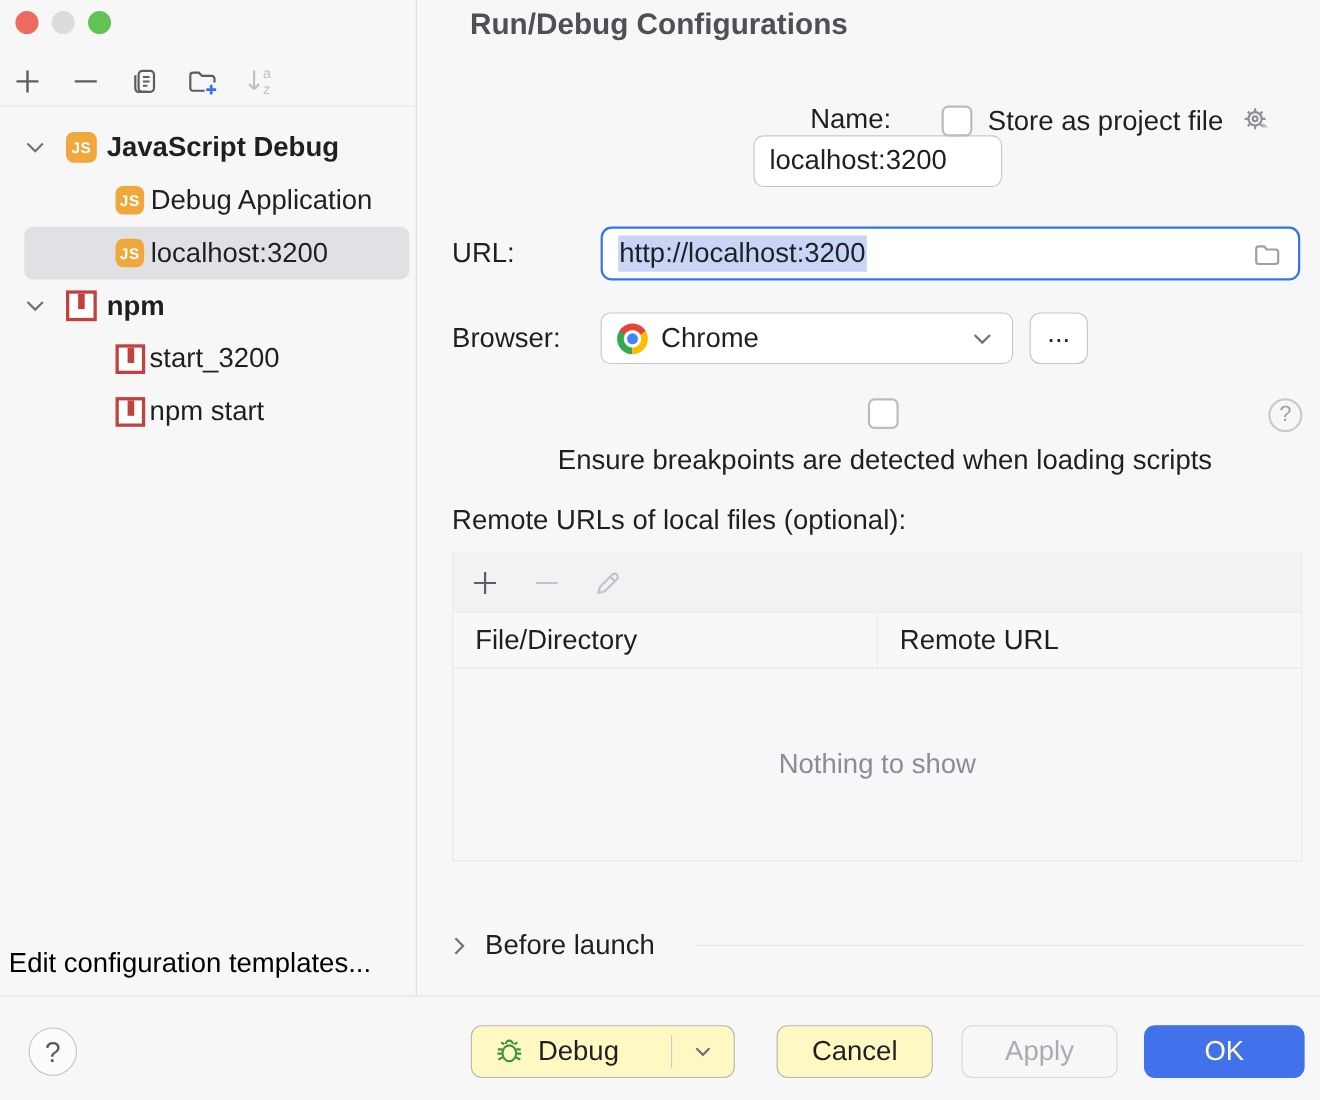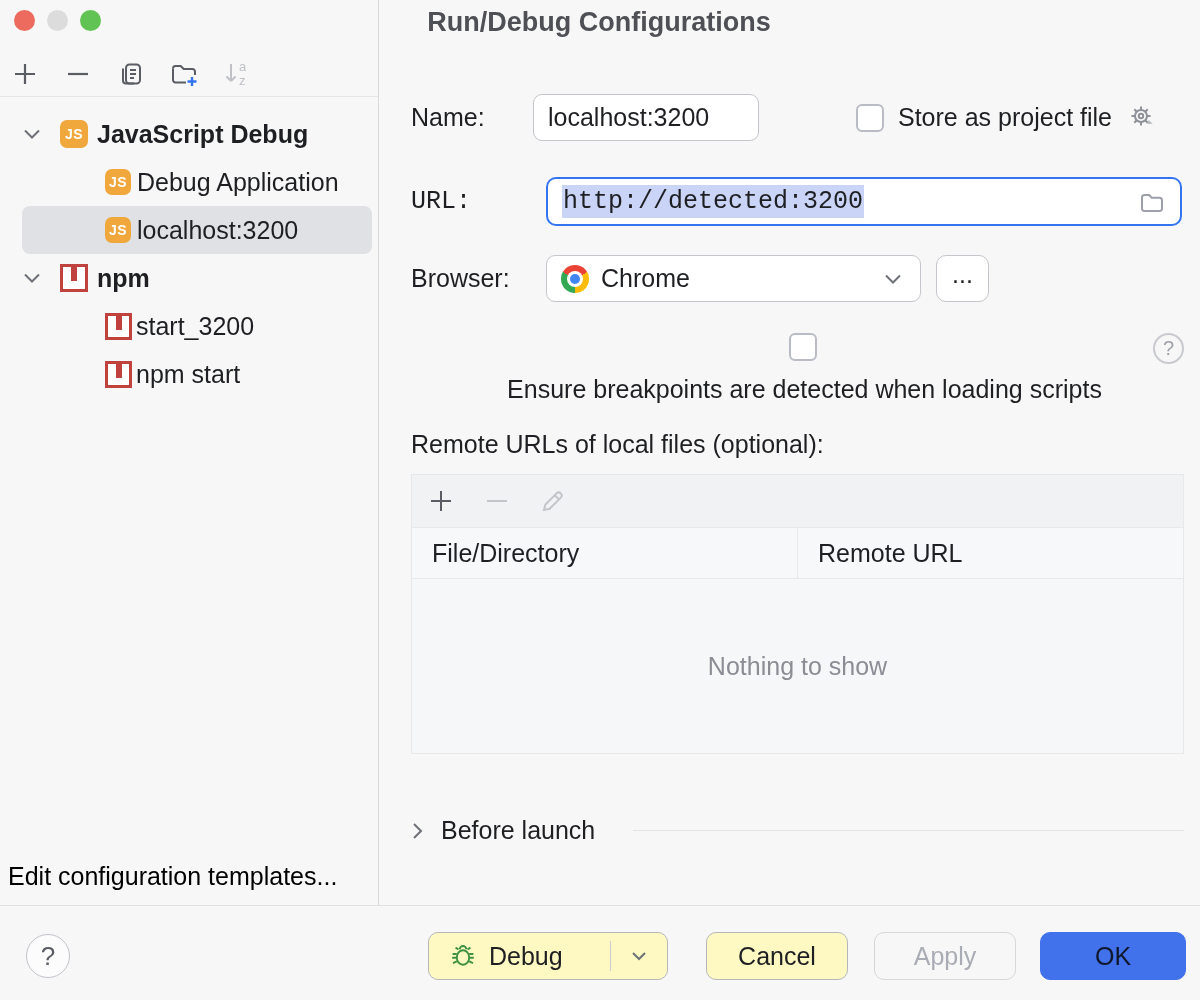--- a/index.html
+++ b/index.html
@@ -40,25 +40,25 @@
   .edit-link { position:absolute; left:8px; bottom:14px; font-size:25px; color:#000000; cursor:pointer; }
 
   
   .main { position:absolute; left:380px; top:44px; right:0; bottom:95px; padding:50px 16px 0 31px; }
   .frow { display:flex; align-items:center; }
   .flabel { font-size:25px; color:#1e1f22; }
   .lab-name { width:122px; } .lab-url, .lab-browser { width:135px; }
   .field { background:#fff; border:1px solid #c4c6cb; border-radius:9px; font-size:25px;
            display:flex; align-items:center; padding:0 14px; color:#1e1f22; }
   .name-field { width:226px; height:47px; }
-  .row-name { margin-bottom:36px; position:relative; }
+  .row-name { margin-bottom:36px; position:relative;flex-direction:column; }
   .store-group { position:absolute; left:445px; display:flex; align-items:center; gap:14px;text-align:right; }
   .checkbox { width:28px; height:28px; background:#fff; border:2px solid #b9bcc4; border-radius:6px; flex:0 0 auto; }
   .store-label { font-size:25px; }
-  .row-url { margin-bottom:29px;font-family:Liberation Mono, monospace; }
+  .row-url { margin-bottom:29px; }
   .url-field { width:636px; height:49px; border:2px solid #3574f0; border-radius:10px;
                justify-content:space-between; }
   .url-field .sel { background:#c9d4f6; padding:2px 1px; }
   .row-browser { margin-bottom:31px; }
   .browser-select { width:375px; height:47px; justify-content:flex-start; gap:12px; position:relative; }
   .browser-select .chev { position:absolute; right:18px; }
   .chrome { width:28px; height:28px; border-radius:50%; position:relative; flex:0 0 auto;
             background:conic-gradient(from 60deg,#fbbc05 0 120deg,#34a853 0 240deg,#ea4335 0 360deg); }
   .chrome .ring { position:absolute; inset:6px; background:#fff; border-radius:50%; }
   .chrome .dot2 { position:absolute; inset:9px; background:#4285f4; border-radius:50%; }
@@ -92,21 +92,21 @@
               margin-left:12px; }
   .spacer { flex:1; }
   .btn { height:48px; border-radius:10px; font-size:25px; display:flex; align-items:center;
          justify-content:center; background:#fef9c3; border:1px solid #b4b6bc; color:#1e1f22; cursor:pointer; }
   .debug-btn { width:240px; justify-content:flex-start; padding-left:20px; position:relative; }
   .debug-btn .dlabel { margin-left:12px; }
   .debug-btn .divider { position:absolute; right:56px; top:8px; bottom:8px; width:1px; background:#c9cbd0; }
   .debug-btn .chev { position:absolute; right:20px; }
   .cancel-btn { width:142px; margin-left:38px; }
   .apply-btn { width:142px; margin-left:26px; background:transparent; border:1px solid #d6d8dc; color:#a9acb4; }
-  .ok-btn { width:146px; margin-left:24px; background:#4272eb; border:1px solid #4272eb; color:#0f172a; }
+  .ok-btn { width:146px; margin-left:24px; background:#4272eb; border:1px solid #4272eb; color:#fef9c3; }
 
   svg { display:block; }
 </style>
 </head>
 <body>
 
 <div class="window">
 
   <div class="titlebar">
     <div class="traffic">
@@ -213,21 +213,21 @@
             <path d="M21 14h3.5M9 14H5.5M15 8V4.5M15 20v3.5M19.2 9.8l2.5-2.5M10.8 18.2l-2.5 2.5M19.2 18.2l2.5 2.5M10.8 9.8 8.3 7.3"></path>
             <path d="M27 29l6-0.5-4.5-4z" fill="#b9bbc1" stroke="none" transform="translate(-3,-4) scale(0.9)"></path>
           </svg>
         </span>
       </div>
     </div>
 
     <div class="frow row-url">
       <span class="flabel lab-url">URL:</span>
       <div class="field url-field">
-        <span class="sel">http://detected:3200</span>
+        <span class="sel">http://localhost:3200</span>
         <span>
           <svg width="28" height="26" fill="none" stroke="#9da0a8" stroke-width="2">
             <path d="M4 8.5A2.5 2.5 0 0 1 6.5 6h4.6l2.6 2.8h7.8A2.5 2.5 0 0 1 24 11.3v8.2a2.5 2.5 0 0 1-2.5 2.5h-15A2.5 2.5 0 0 1 4 19.5z"></path>
           </svg>
         </span>
       </div>
     </div>
 
     <div class="frow row-browser">
       <span class="flabel lab-browser">Browser:</span>

